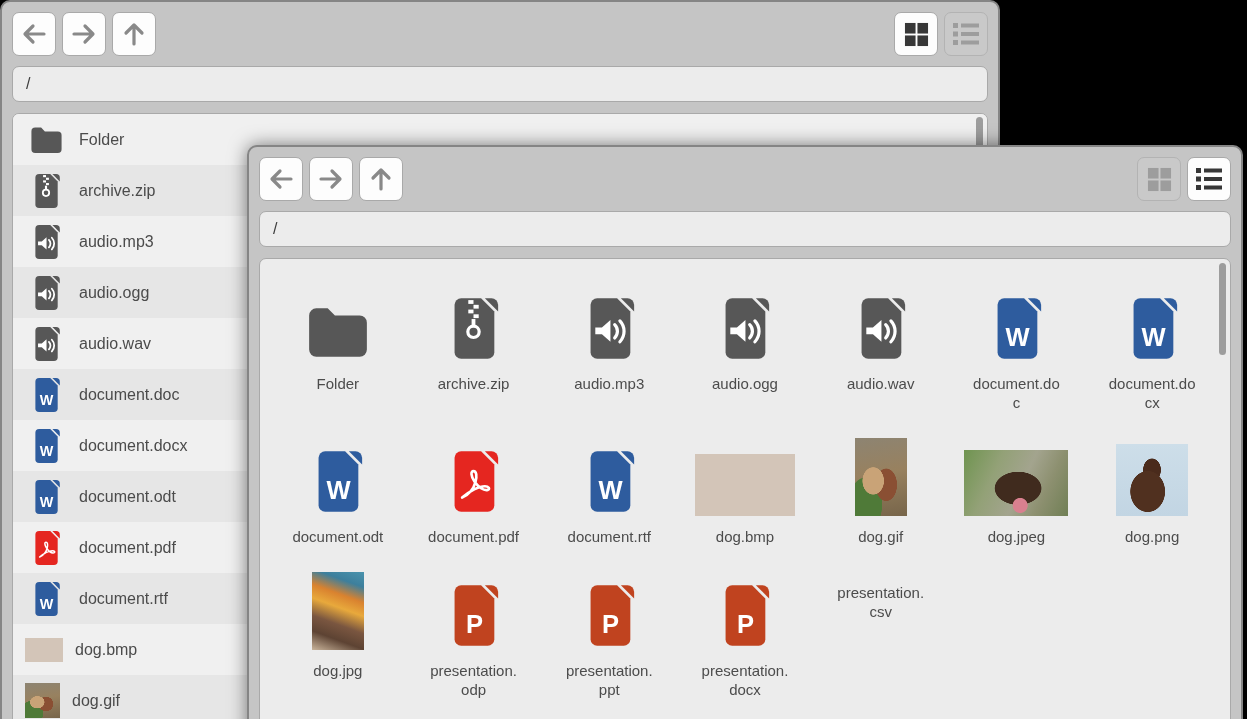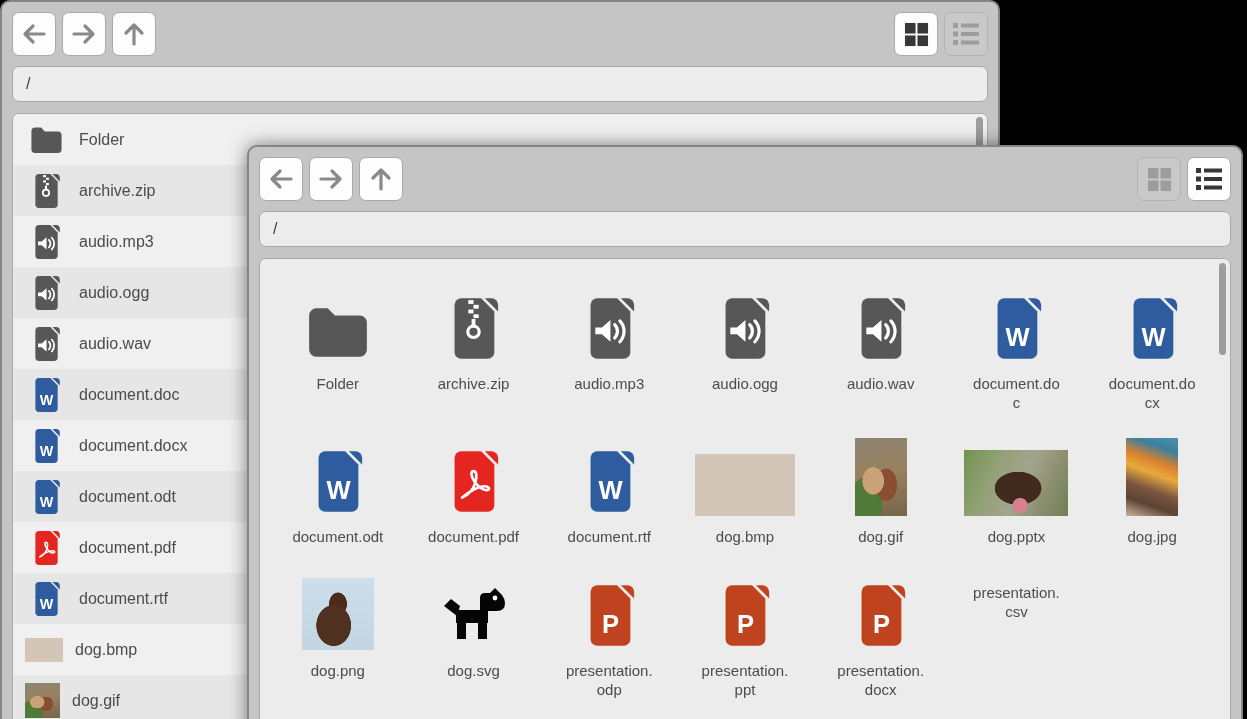--- a/index.html
+++ b/index.html
@@ -498,52 +498,37 @@
     <span class="icon-box">
           <span class="file-icon photo photo-gif"></span>
         </span>
     <span class="file-label">dog.gif</span>
   </div>
 
   <div class="grid-cell">
     <span class="icon-box">
           <span class="file-icon photo photo-jpeg"></span>
         </span>
-    <span class="file-label">dog.pptx</span>
+    <span class="file-label">dog.jpeg</span>
+  </div>
+
+  <div class="grid-cell">
+    <span class="icon-box">
+          <span class="file-icon photo photo-png"></span>
+        </span>
+    <span class="file-label">dog.png</span>
   </div>
 
   <div class="grid-cell">
     <span class="icon-box">
           <span class="file-icon photo photo-jpg"></span>
         </span>
     <span class="file-label">dog.jpg</span>
   </div>
 
-  <div class="grid-cell">
-    <span class="icon-box">
-          <span class="file-icon photo photo-png"></span>
-        </span>
-    <span class="file-label">dog.png</span>
-  </div>
-
-  <div class="grid-cell">
-    <span class="icon-box">
-          <span class="file-icon"><svg width="66" height="58" viewBox="0 0 64 58">
-    <g fill="#050505">
-      <rect x="14" y="22" width="32" height="13"></rect>
-      <rect x="15" y="33" width="9" height="18"></rect>
-      <rect x="36" y="33" width="9" height="18"></rect>
-      <path d="M15 28 L2 18 l7 -7 9 7 z"></path>
-      <path d="M38 26 V10 q0 -5 5 -5 h5 l5 -5 7 7 q3 4 3 8 q0 8 -8 8 h-9 l-8 5 z"></path>
-      <circle cx="53" cy="10" r="2.4" fill="#fff"></circle>
-    </g>
-            </svg></span>
-        </span>
-    <span class="file-label">dog.svg</span>
-  </div>
 
 
   <div class="grid-cell">
     <span class="icon-box">
           <span class="file-icon"><svg width="53" height="61" viewBox="0 0 56 64">
     <path fill="#c0431f" d="M15 0 H36 L50 14 V57 a7 7 0 0 1 -7 7 H15 a7 7 0 0 1 -7 -7 V7 a7 7 0 0 1 7 -7 Z"></path>
     <path fill="#c0431f" d="M40 0 H47 a7 7 0 0 1 7 7 V14 Z"></path>
               <text x="29" y="51" font-family="Liberation Sans,sans-serif" font-size="27" font-weight="bold" fill="#fff" text-anchor="middle">P</text>
             </svg></span>
         </span>

